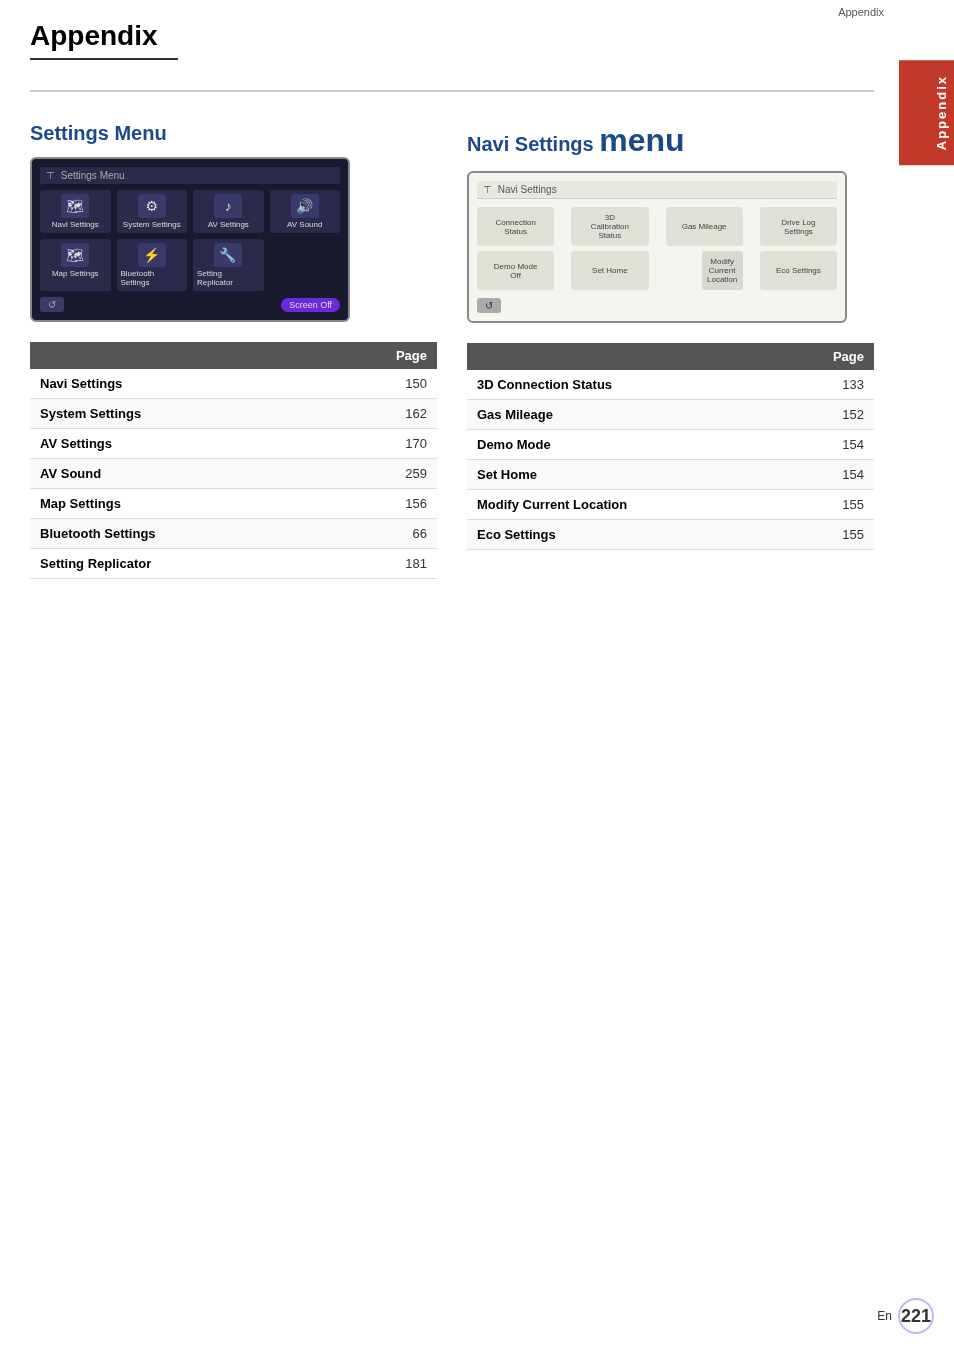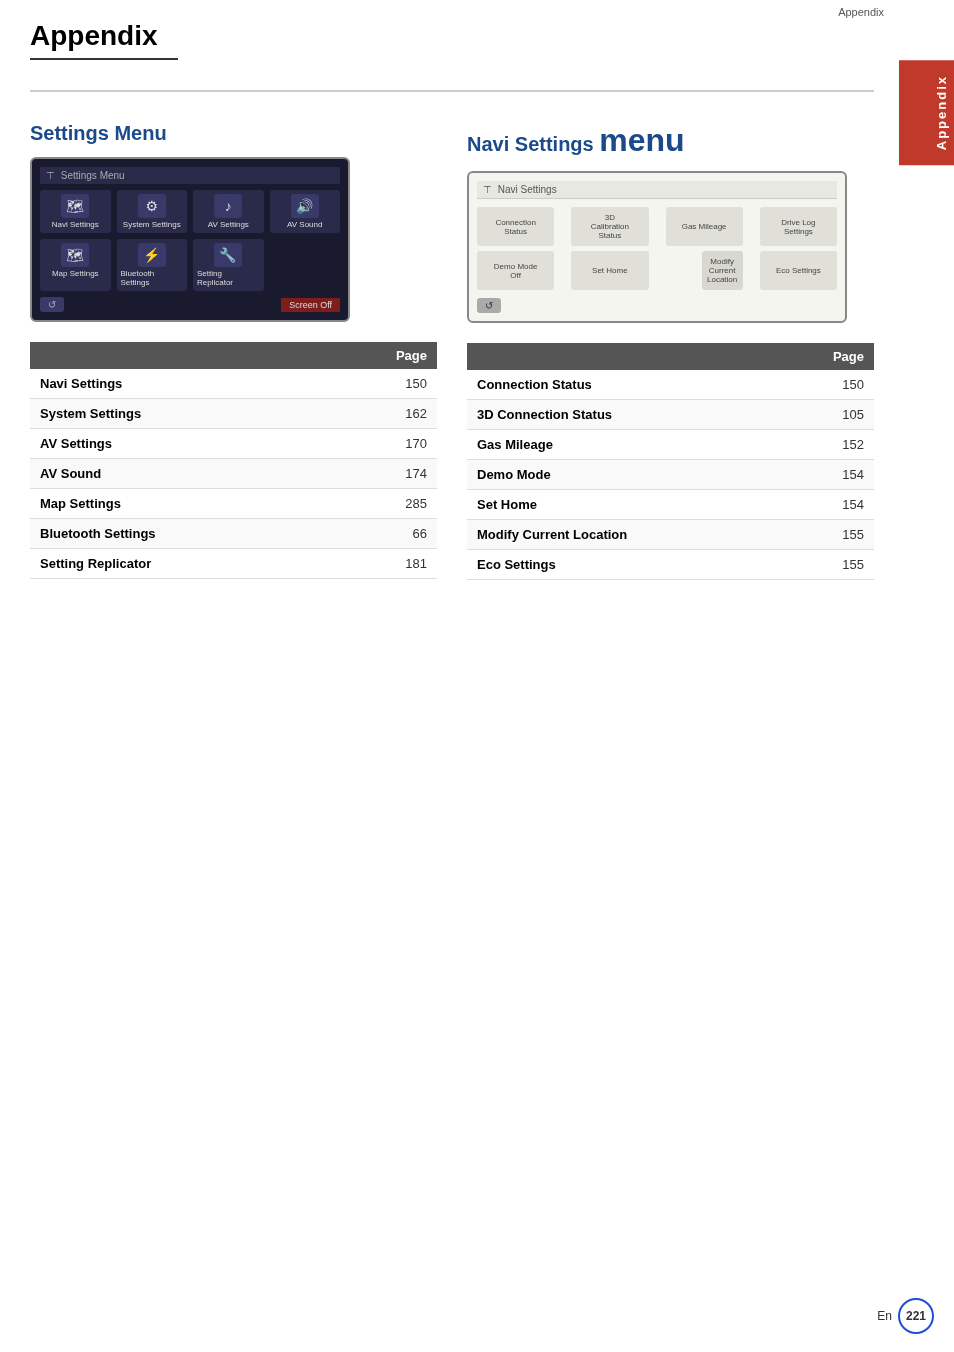--- a/index.html
+++ b/index.html
@@ -20,26 +20,26 @@
       display: flex;
       align-items: center;
       gap: 6px;
       font-size: 12px;
       color: #333;
     }
     .page-circle {
       width: 36px;
       height: 36px;
       border-radius: 50%;
-      border: 2px solid #1d4ed8;
+      border: 2px solid #c4b5fd;
       display: flex;
       align-items: center;
       justify-content: center;
       font-weight: bold;
-      font-size: 12px;
+      font-size: 18px;
     }
 
     
     .main-content {
       padding: 20px 80px 20px 30px;
     }
 
     
     .chapter-heading {
       font-size: 28px;
@@ -140,24 +140,24 @@
       margin-top: 4px;
     }
     .back-btn {
       background: #3a3a6a;
       color: #aaa;
       padding: 2px 8px;
       border-radius: 3px;
       font-size: 10px;
     }
     .screen-off-btn {
-      background: #7f1d1d;
+      background: #6d28d9;
       color: #ddd;
       padding: 2px 8px;
-      border-radius: 0;
+      border-radius: 7px;
       font-size: 9px;
     }
 
     
     .navi-screenshot-box {
       border: 2px solid #888;
       border-radius: 6px;
       background: #f5f5f0;
       color: #333;
       padding: 8px;
@@ -339,25 +339,25 @@
             <tr>
               <td>System Settings</td>
               <td>162</td>
             </tr>
             <tr>
               <td>AV Settings</td>
               <td>170</td>
             </tr>
             <tr>
               <td>AV Sound</td>
-              <td>174</td>
+              <td>259</td>
             </tr>
             <tr>
               <td>Map Settings</td>
-              <td>285</td>
+              <td>156</td>
             </tr>
             <tr>
               <td>Bluetooth Settings</td>
               <td>66</td>
             </tr>
             <tr>
               <td>Setting Replicator</td>
               <td>181</td>
             </tr>
           </tbody>
@@ -392,27 +392,23 @@
       </div>
 
       <table class="settings-table">
         <thead>
           <tr>
             <th></th>
             <th>Page</th>
           </tr>
         </thead>
         <tbody id="navi-table-body">
-        <tr>
-              <td>Connection Status</td>
-              <td>150</td>
-            </tr>
             <tr>
               <td>3D Connection Status</td>
-              <td>105</td>
+              <td>133</td>
             </tr>
             <tr>
               <td>Gas Mileage</td>
               <td>152</td>
             </tr>
             <tr>
               <td>Demo Mode</td>
               <td>154</td>
             </tr>
             <tr>

